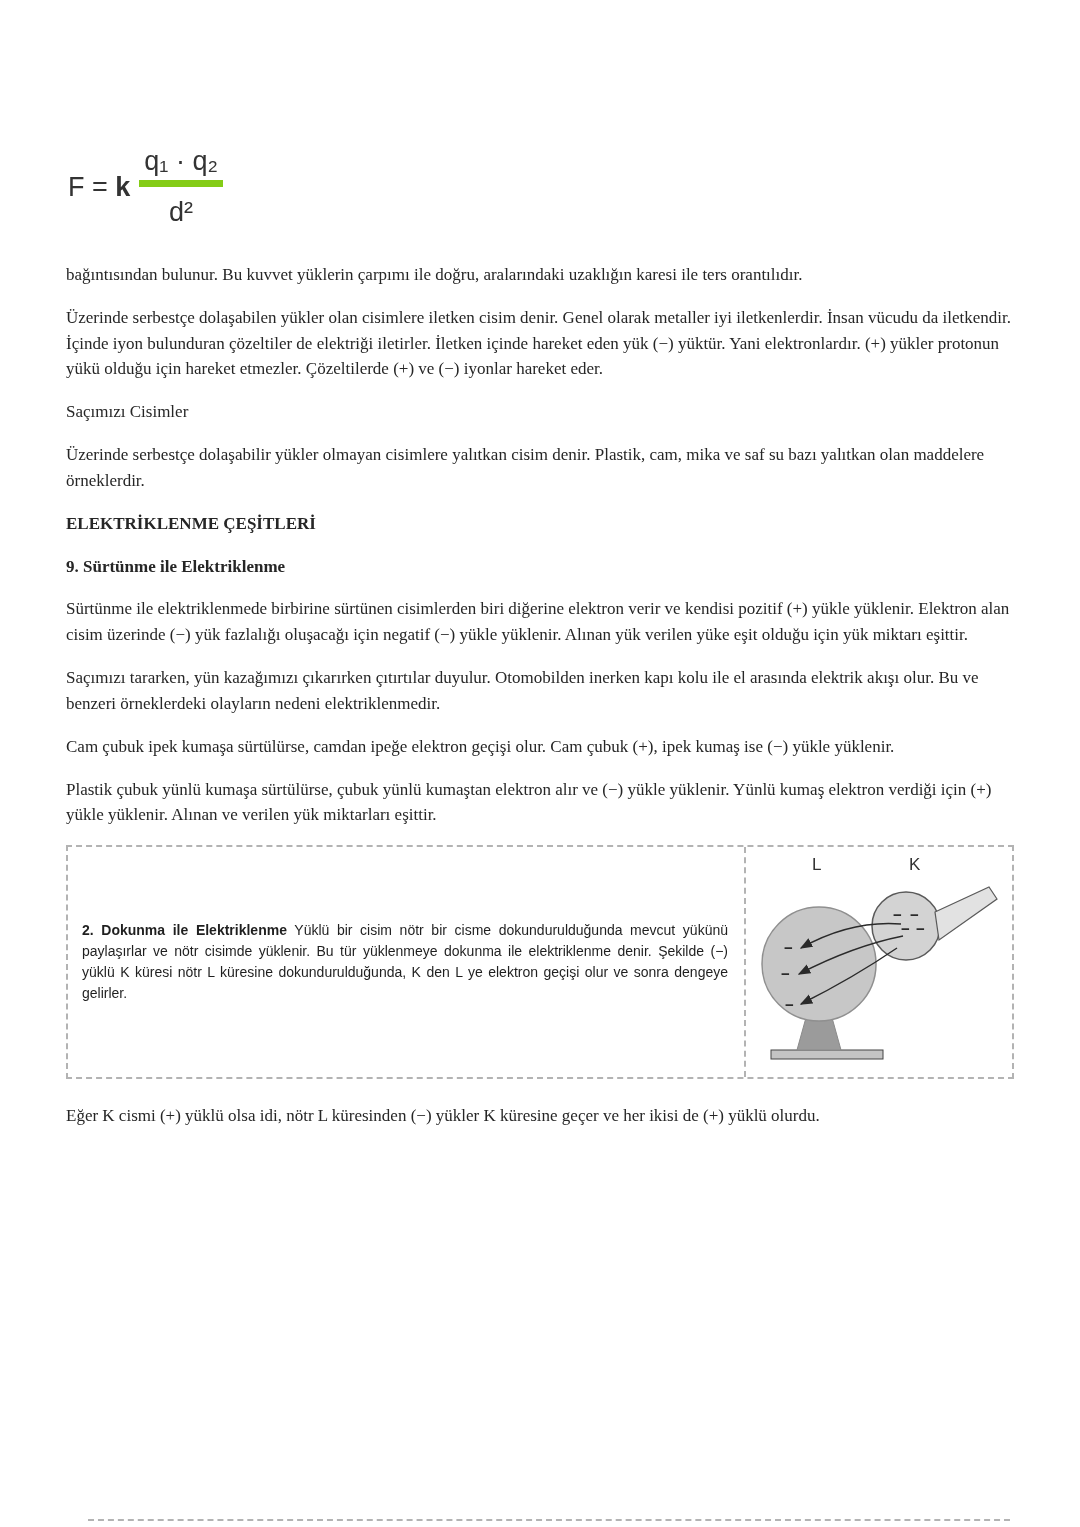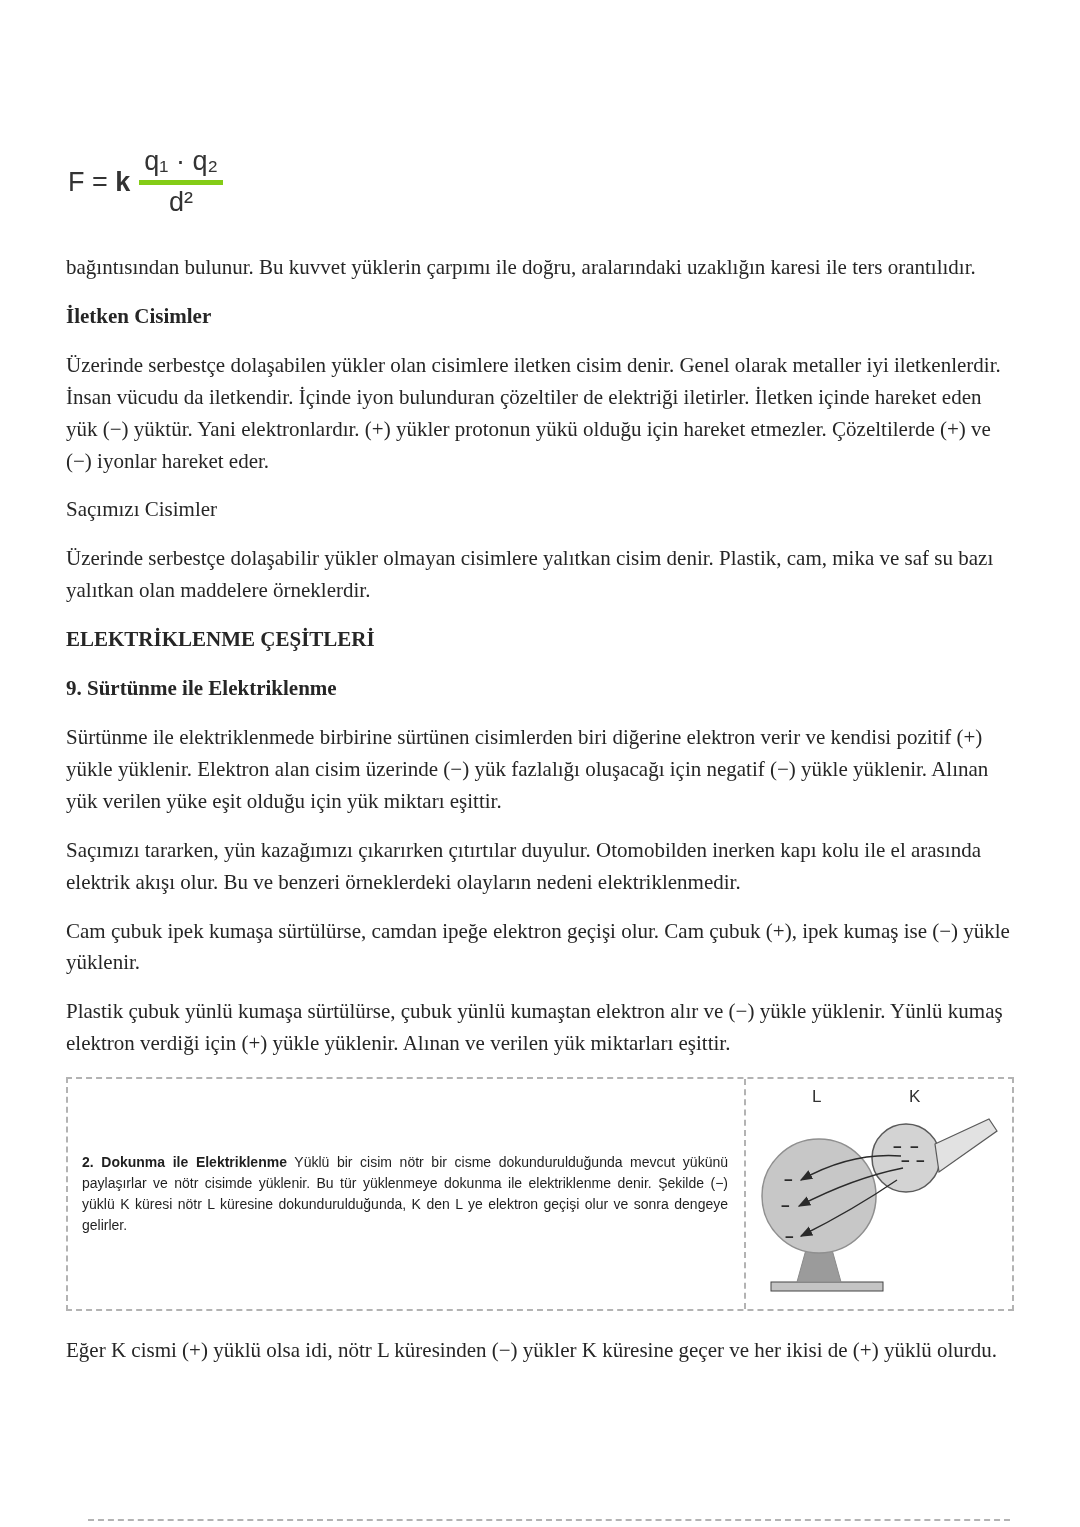--- a/index.html
+++ b/index.html
@@ -23,25 +23,25 @@
     align-items: center;
     gap: 9px;
     font-family: "Liberation Sans", sans-serif;
     font-size: 27px;
     color: #333;
     margin: 0 0 34px 2px;
   }
   .formula .lhs { white-space: pre; }
   .formula .k { font-weight: bold; }
   .frac { display: inline-flex; flex-direction: column; align-items: center; }
-  .frac .num { padding: 0 5px 3px 5px; border-bottom: 5px solid #84cc16; }
-  .frac .den { padding-top: 2px; }
+  .frac .num { padding: 0 5px 3px 5px; border-bottom: 7px solid #84cc16; }
+  .frac .den { padding-top: 10px; }
   
   p, h3 {
-    font-size: 21px;
+    font-size: 17px;
     line-height: 1.52;
     margin-bottom: 17px;
     color: #262626;
   }
   h3 { font-weight: bold; margin-top: 6px; }
   p.plain-heading { margin-top: 4px; }
   
   .dokunma-box {
     border: 2px dashed #b3b3b3;
     display: flex;
@@ -100,21 +100,20 @@
   <div class="formula">
     <span><span class="lhs">F = </span><span class="k">k</span></span>
     <span class="frac">
       <span class="num">q₁ · q₂</span>
       <span class="den">d²</span>
     </span>
   </div>
 
   <p>bağıntısından bulunur. Bu kuvvet yüklerin çarpımı ile doğru, aralarındaki uzaklığın karesi ile ters orantılıdır.</p>
 
-  <h3>İletken Cisimler</h3>
 
   <p>Üzerinde serbestçe dolaşabilen yükler olan cisimlere iletken cisim denir. Genel olarak metaller iyi iletkenlerdir. İnsan vücudu da iletkendir. İçinde iyon bulunduran çözeltiler de elektriği iletirler. İletken içinde hareket eden yük (−) yüktür. Yani elektronlardır. (+) yükler protonun yükü olduğu için hareket etmezler. Çözeltilerde (+) ve (−) iyonlar hareket eder.</p>
 
   <p class="plain-heading">Saçımızı Cisimler</p>
 
   <p>Üzerinde serbestçe dolaşabilir yükler olmayan cisimlere yalıtkan cisim denir. Plastik, cam, mika ve saf su bazı yalıtkan olan maddelere örneklerdir.</p>
 
   <h3>ELEKTRİKLENME ÇEŞİTLERİ</h3>
 
   <h3>9. Sürtünme ile Elektriklenme</h3>

